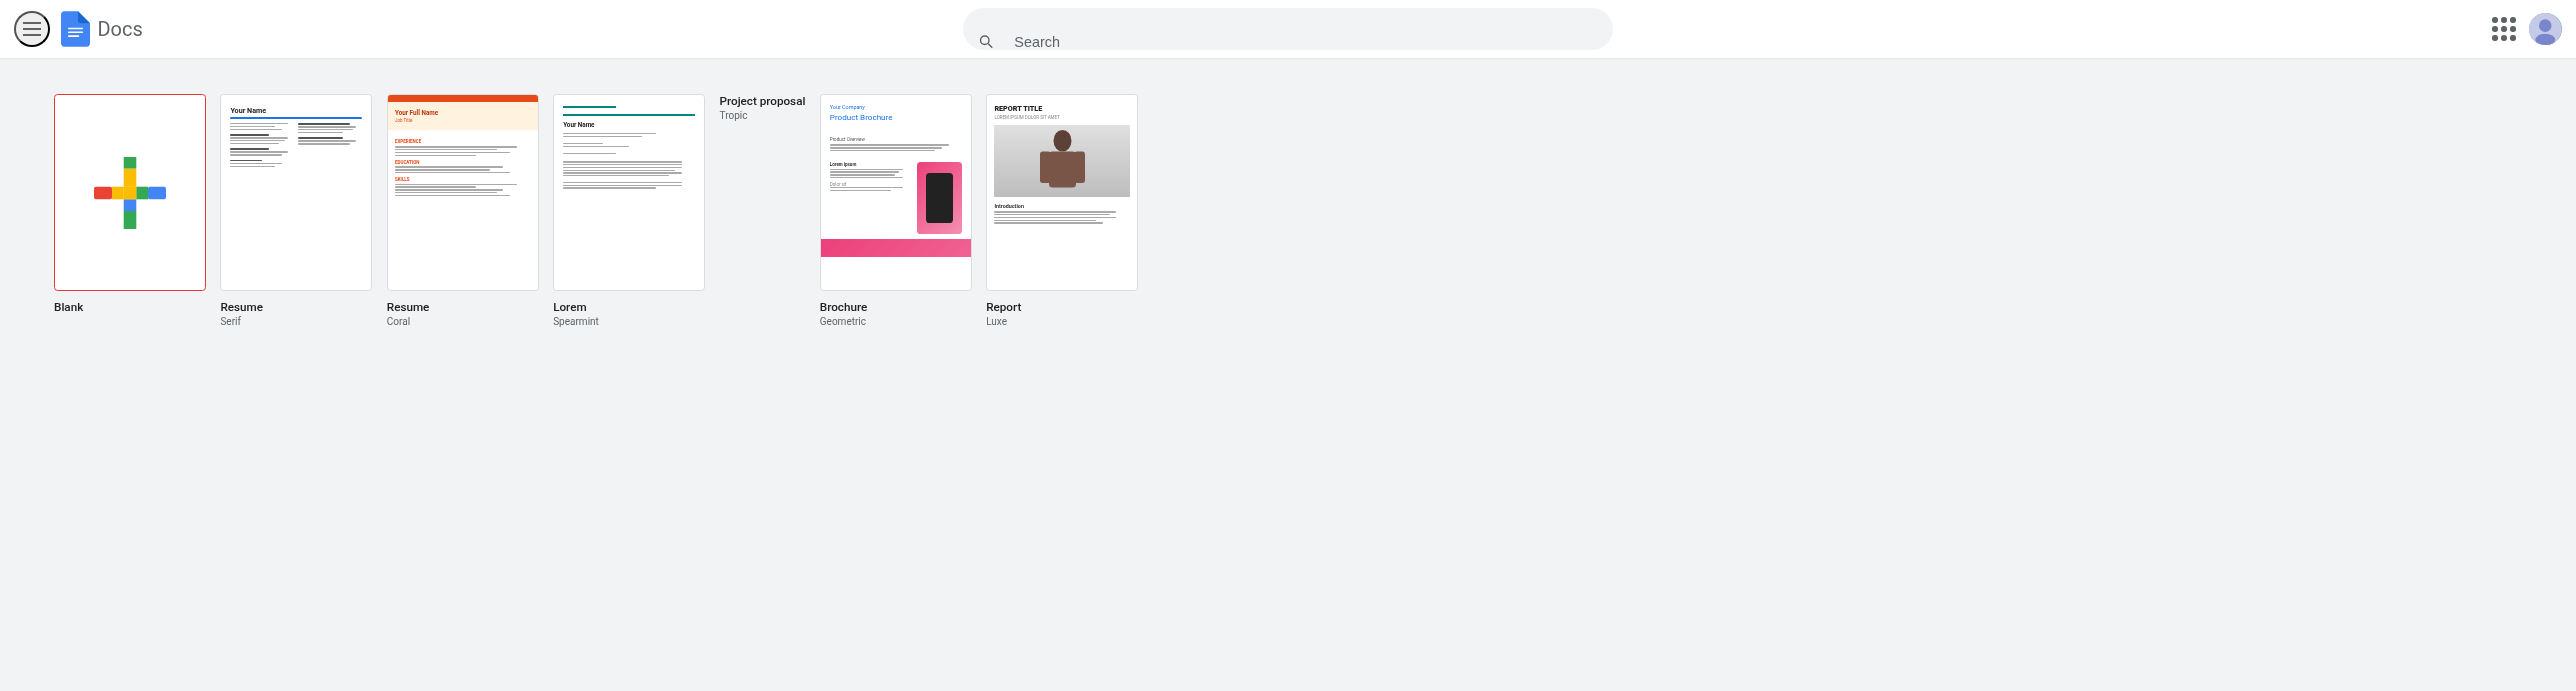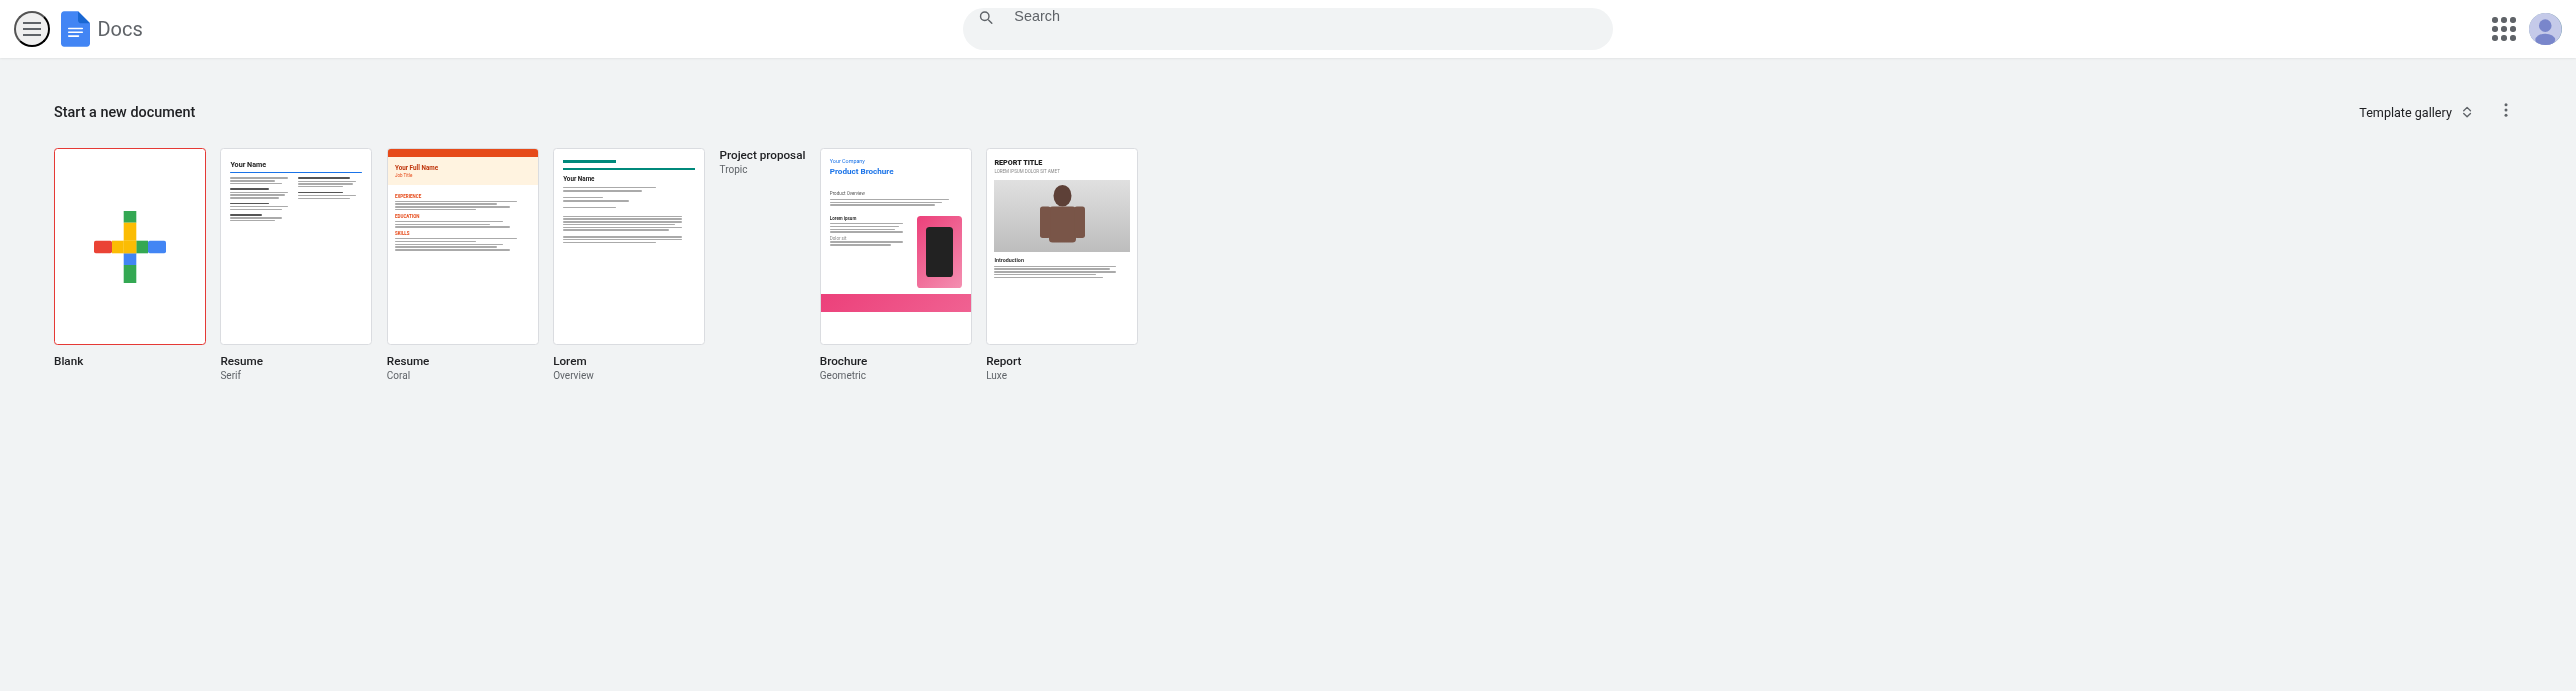--- a/index.html
+++ b/index.html
@@ -62,21 +62,21 @@
     }
     .search-bar {
       flex: 1;
       max-width: 650px;
       margin: 0 auto;
     }
     .search-container {
       background: #f1f3f4;
       border-radius: 21.7px;
       display: flex;
-      align-items: flex-start;
+      align-items: flex-end;
       padding: 0 14.4px;
       height: 42px;
       gap: 20px;
     }
     .search-icon-svg {
       color: #5f6368;
       font-size: 18px;
     }
     .search-input {
       border: none;
@@ -250,21 +250,21 @@
     
     .project-proposal { padding: 0; overflow: hidden; }
     .pp-image { width: 100%; height: 108px; background: linear-gradient(135deg, #80cbc4 0%, #a5d6a7 30%, #ffcc80 60%, #ef9a9a 80%, #8d6e63 100%); position: relative; }
     .pp-overlay { position: absolute; bottom: 0; left: 0; right: 0; height: 36px; background: rgba(255,255,255,0.85); padding: 5.4px 9px; }
     .pp-body { padding: 7.2px 9px; }
 
     
     .brochure-geo { padding: 0; display: flex; flex-direction: column; }
     .bg-header { padding: 9px; }
     .bg-company { font-size: 5.4px; color: #1a73e8; margin-bottom: 1.8px; }
-    .bg-product { font-size: 8.1px; font-weight: 700; color: #1a73e8; margin-bottom: 15px; }
+    .bg-product { font-size: 8.1px; font-weight: 400; color: #1a73e8; margin-bottom: 15px; }
     .bg-subtitle { font-size: 4.5px; color: #555; margin-bottom: 2.7px; }
     .bg-content { display: flex; gap: 5.4px; padding: 0 9px 5.4px; }
     .bg-text-col { flex: 1; }
     .bg-image { width: 45px; background: linear-gradient(135deg, #ec407a 0%, #f48fb1 100%); height: 72px; border-radius: 3.6px; display: flex; align-items: center; justify-content: center; }
     .bg-phone-shape { width: 27px; height: 50px; background: #222; border-radius: 3.6px; margin: 0 auto; }
     .bg-footer { background: linear-gradient(135deg, #ec407a, #f06292); height: 18px; margin-top: auto; }
 
     
     .report-luxe { padding: 9px 7.2px; }
     .rl-title { font-size: 7.2px; font-weight: 900; color: #222; text-transform: uppercase; margin-bottom: 1.8px; }
@@ -336,38 +336,20 @@
           <circle cx="18" cy="18" r="18" fill="#c5cae9"></circle>
           <circle cx="18" cy="14" r="7" fill="#7986cb"></circle>
           <ellipse cx="18" cy="30" rx="11" ry="7" fill="#7986cb"></ellipse>
         </svg>
       </div>
     </div>
   </div>
 </header>
 
 <main class="main-content">
-  <div class="section-header">
-    <span class="section-title">Start a new document</span>
-    <div class="gallery-controls">
-      <div class="template-gallery-btn">
-        <span class="template-gallery-label">Template gallery</span>
-        <svg class="expand-icon" width="16.2" height="16.2" viewBox="0 0 24 24" fill="none">
-          <path d="M7 10l5-5 5 5M7 14l5 5 5-5" stroke="#5f6368" stroke-width="2" stroke-linecap="round" stroke-linejoin="round"></path>
-        </svg>
-      </div>
-      <div class="more-icon">
-        <svg width="18" height="18" viewBox="0 0 24 24" fill="#5f6368">
-          <circle cx="12" cy="5" r="2"></circle>
-            <circle cx="12" cy="12" r="2"></circle>
-            <circle cx="12" cy="19" r="2"></circle>
-        </svg>
-      </div>
-    </div>
-  </div>
 
   <div class="templates-grid">
 
     <div class="template-item blank">
       <div class="template-thumb">
 
         <svg width="72" height="72" viewBox="0 0 80 80">
 
           <rect x="0" y="33" width="20" height="14" rx="2" fill="#EA4335"></rect>
           <rect x="20" y="33" width="13" height="14" fill="#FBBC04"></rect>
@@ -481,21 +463,21 @@
           <div class="rs-line" style="width:85%"></div>
           <div class="rs-line" style="width:90%"></div>
           <div class="rs-line" style="width:80%;margin-bottom:5.4px"></div>
           <div class="rs-line" style="width:90%"></div>
           <div class="rs-line" style="width:90%"></div>
           <div class="rs-line" style="width:70%"></div>
         </div>
       </div>
       <div class="template-label">
         <span class="template-name">Lorem</span>
-        <span class="template-subname">Overview</span>
+        <span class="template-subname">Spearmint</span>
       </div>
     </div>
 
     <div class="template-item">
       <div class="template-label">
         <span class="template-name">Project proposal</span>
         <span class="template-subname">Tropic</span>
       </div>
     </div>
 

